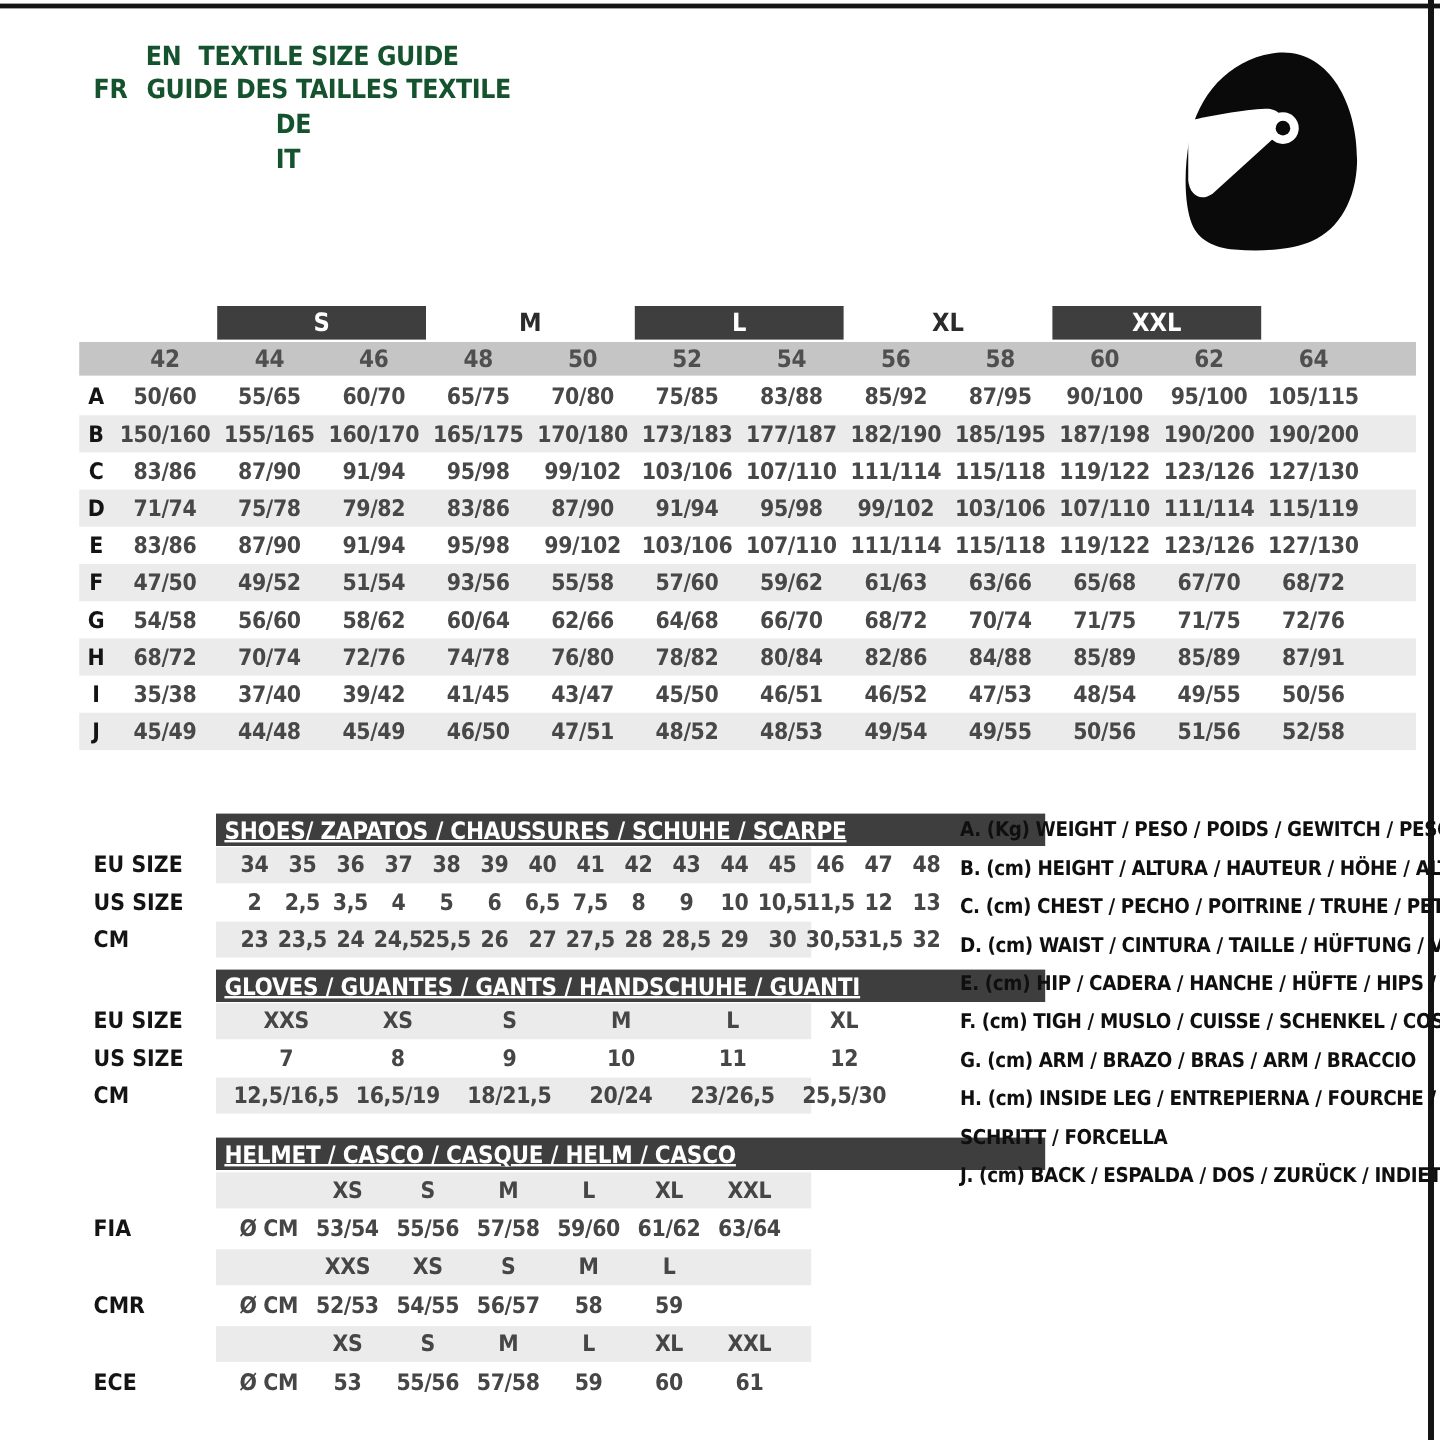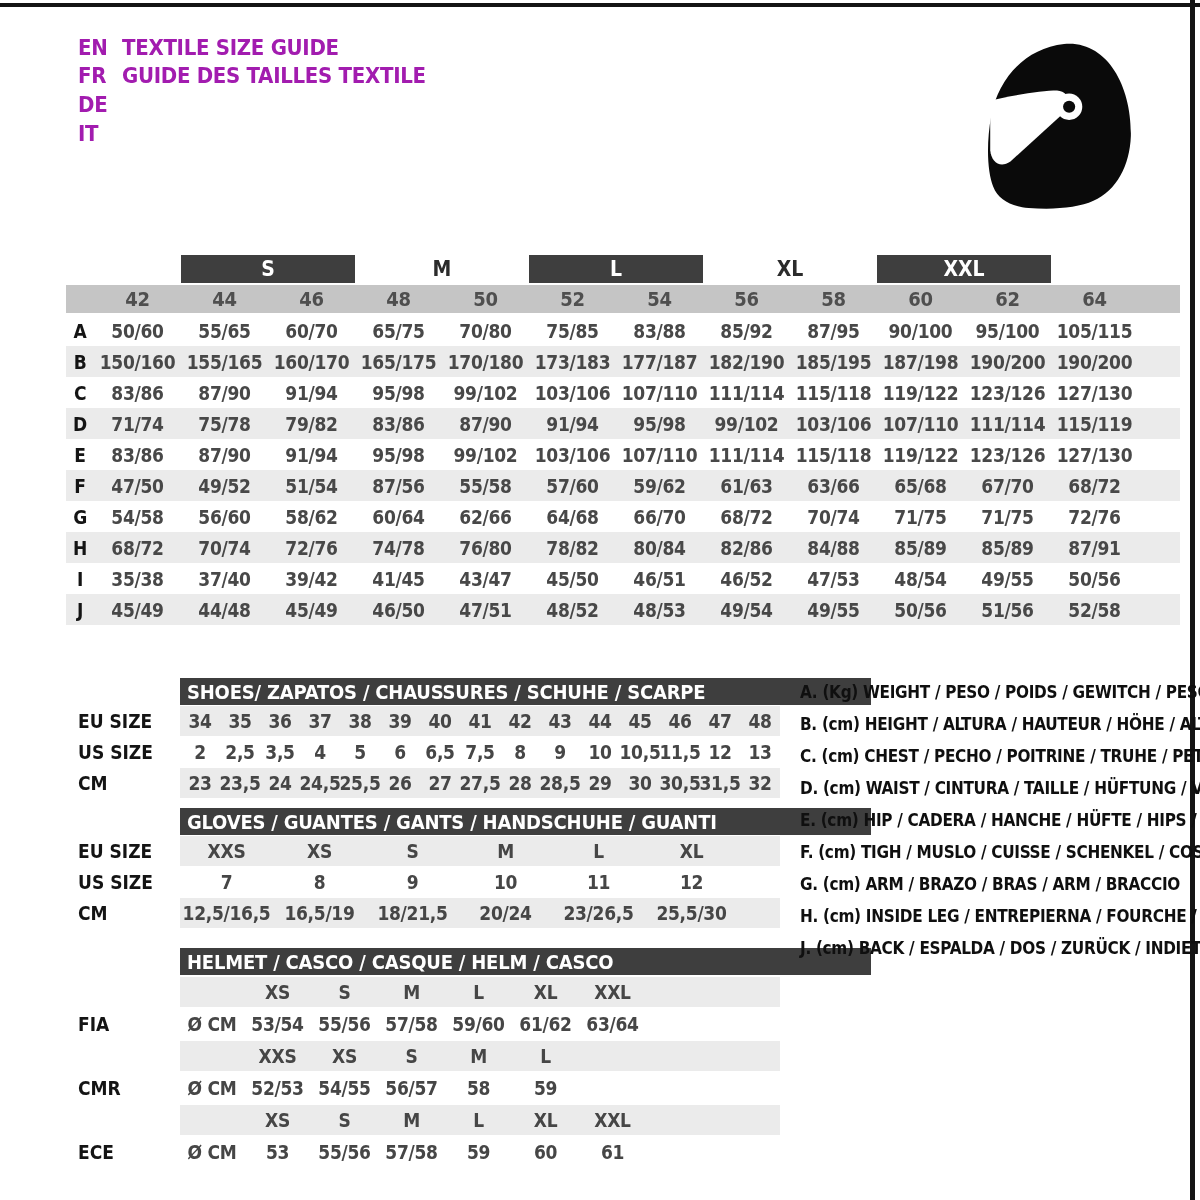--- a/index.html
+++ b/index.html
@@ -7,21 +7,21 @@
   .page {
     position:relative; width:1200px; height:1200px; background:#fff; overflow:hidden;
     font-family:"DejaVu Sans","Liberation Sans",sans-serif; font-stretch:condensed;
     font-weight:bold; color:#222;
   }
   .top-line  { position:absolute; left:0; top:3px;  width:1200px; height:4px; background:#141414; }
   .right-line{ position:absolute; left:1190px; top:0; width:5px; height:1200px; background:#141414; }
 
   
   .langs { position:absolute; left:78px; top:33px; }
-  .lang-row { display:flex; height:28.6px; align-items:center; font-size:22px; letter-spacing:-0.3px; color:#a21caf; }
+  .lang-row { display:flex; height:28.6px; align-items:center; font-size:22px; letter-spacing:-0.3px; color:#14532d;justify-content:center; }
   .lang-code { width:44px; }
 
   .helmet-svg { position:absolute; left:980px; top:40px; }
 
   
   .main-table { position:absolute; left:66px; top:255px; width:1114px; }
   .grid13 { display:grid; grid-template-columns:28px repeat(12,87px) 1fr; }
   .size-header { height:30px; }
   .size-box { display:flex; align-items:center; justify-content:center; height:28px; font-size:21px; color:#2b2b2b; grid-row:1; }
   .size-box.boxed { background:#3e3e3e; color:#ffffff; }
@@ -32,25 +32,25 @@
   .m-row.stripe { background:#ebebeb; }
   .cell { display:flex; align-items:center; justify-content:center; font-size:19px; color:#484848; letter-spacing:-0.3px; }
   .m-row .letter { color:#141414; }
 
   
   .sec { position:absolute; left:66px; width:714px; }
   .sec-shoes  { top:678px; }
   .sec-gloves { top:808px; }
   .sec-helmet { top:948px;text-align:center; }
   .bar { margin-left:114px; width:691px; height:27px; background:#3e3e3e; color:#fff;
-         display:flex; align-items:center; padding-left:7px; font-size:20px; letter-spacing:-0.2px; }
+         display:flex; align-items:center; padding-left:7px; font-size:20px; letter-spacing:-0.2px;text-decoration:underline; }
   .sec-row { display:flex; height:30px; margin-top:1px; }
   .sec-helmet .sec-row { margin-top:2px; }
   .sec-label { width:114px; display:flex; align-items:center; padding-left:12px; font-size:19px; color:#141414; }
-  .sec-cells { width:600px; display:grid; }
+  .sec-cells { width:496px; display:grid;padding-left:12px; }
   .sec-cells.gray { background:#ebebeb; }
   .shoes-cells  { grid-template-columns:repeat(15,40px); }
   .gloves-cells { grid-template-columns:repeat(6,93px) 1fr; }
   .helmet-cells { grid-template-columns:64px repeat(6,67px) 1fr; }
   .sec-cells .cell { font-size:19px; color:#464646; }
 
   
   .legend { position:absolute; left:800px; top:676px; width:400px; font-size:17px;
             line-height:32px; color:#0f0f0f; letter-spacing:-0.3px; }
   .legend .legend-line { white-space:nowrap; }
@@ -182,21 +182,21 @@
           <div class="cell">115/118</div>
           <div class="cell">119/122</div>
           <div class="cell">123/126</div>
           <div class="cell">127/130</div>
         </div>
         <div class="m-row grid13 stripe">
           <div class="cell letter" style="grid-column: 1;">F</div>
           <div class="cell">47/50</div>
           <div class="cell">49/52</div>
           <div class="cell">51/54</div>
-          <div class="cell">87/56</div>
+          <div class="cell">93/56</div>
           <div class="cell">55/58</div>
           <div class="cell">57/60</div>
           <div class="cell">59/62</div>
           <div class="cell">61/63</div>
           <div class="cell">63/66</div>
           <div class="cell">65/68</div>
           <div class="cell">67/70</div>
           <div class="cell">68/72</div>
         </div>
         <div class="m-row grid13">
@@ -460,18 +460,19 @@
         <div class="legend-line">E. (cm) HIP / CADERA / HANCHE / HÜFTE / HIPS / BACINO</div>
       </div>
       <div class="legend-item">
         <div class="legend-line">F. (cm) TIGH / MUSLO / CUISSE / SCHENKEL / COSCIA</div>
       </div>
       <div class="legend-item">
         <div class="legend-line">G. (cm) ARM / BRAZO / BRAS / ARM / BRACCIO</div>
       </div>
       <div class="legend-item">
         <div class="legend-line">H. (cm) INSIDE LEG / ENTREPIERNA / FOURCHE /</div>
+        <div class="legend-line">SCHRITT / FORCELLA</div>
       </div>
       <div class="legend-item">
         <div class="legend-line">J. (cm) BACK / ESPALDA / DOS / ZURÜCK / INDIETRO</div>
       </div>
     </div>
 </div>
 
 </body></html>

